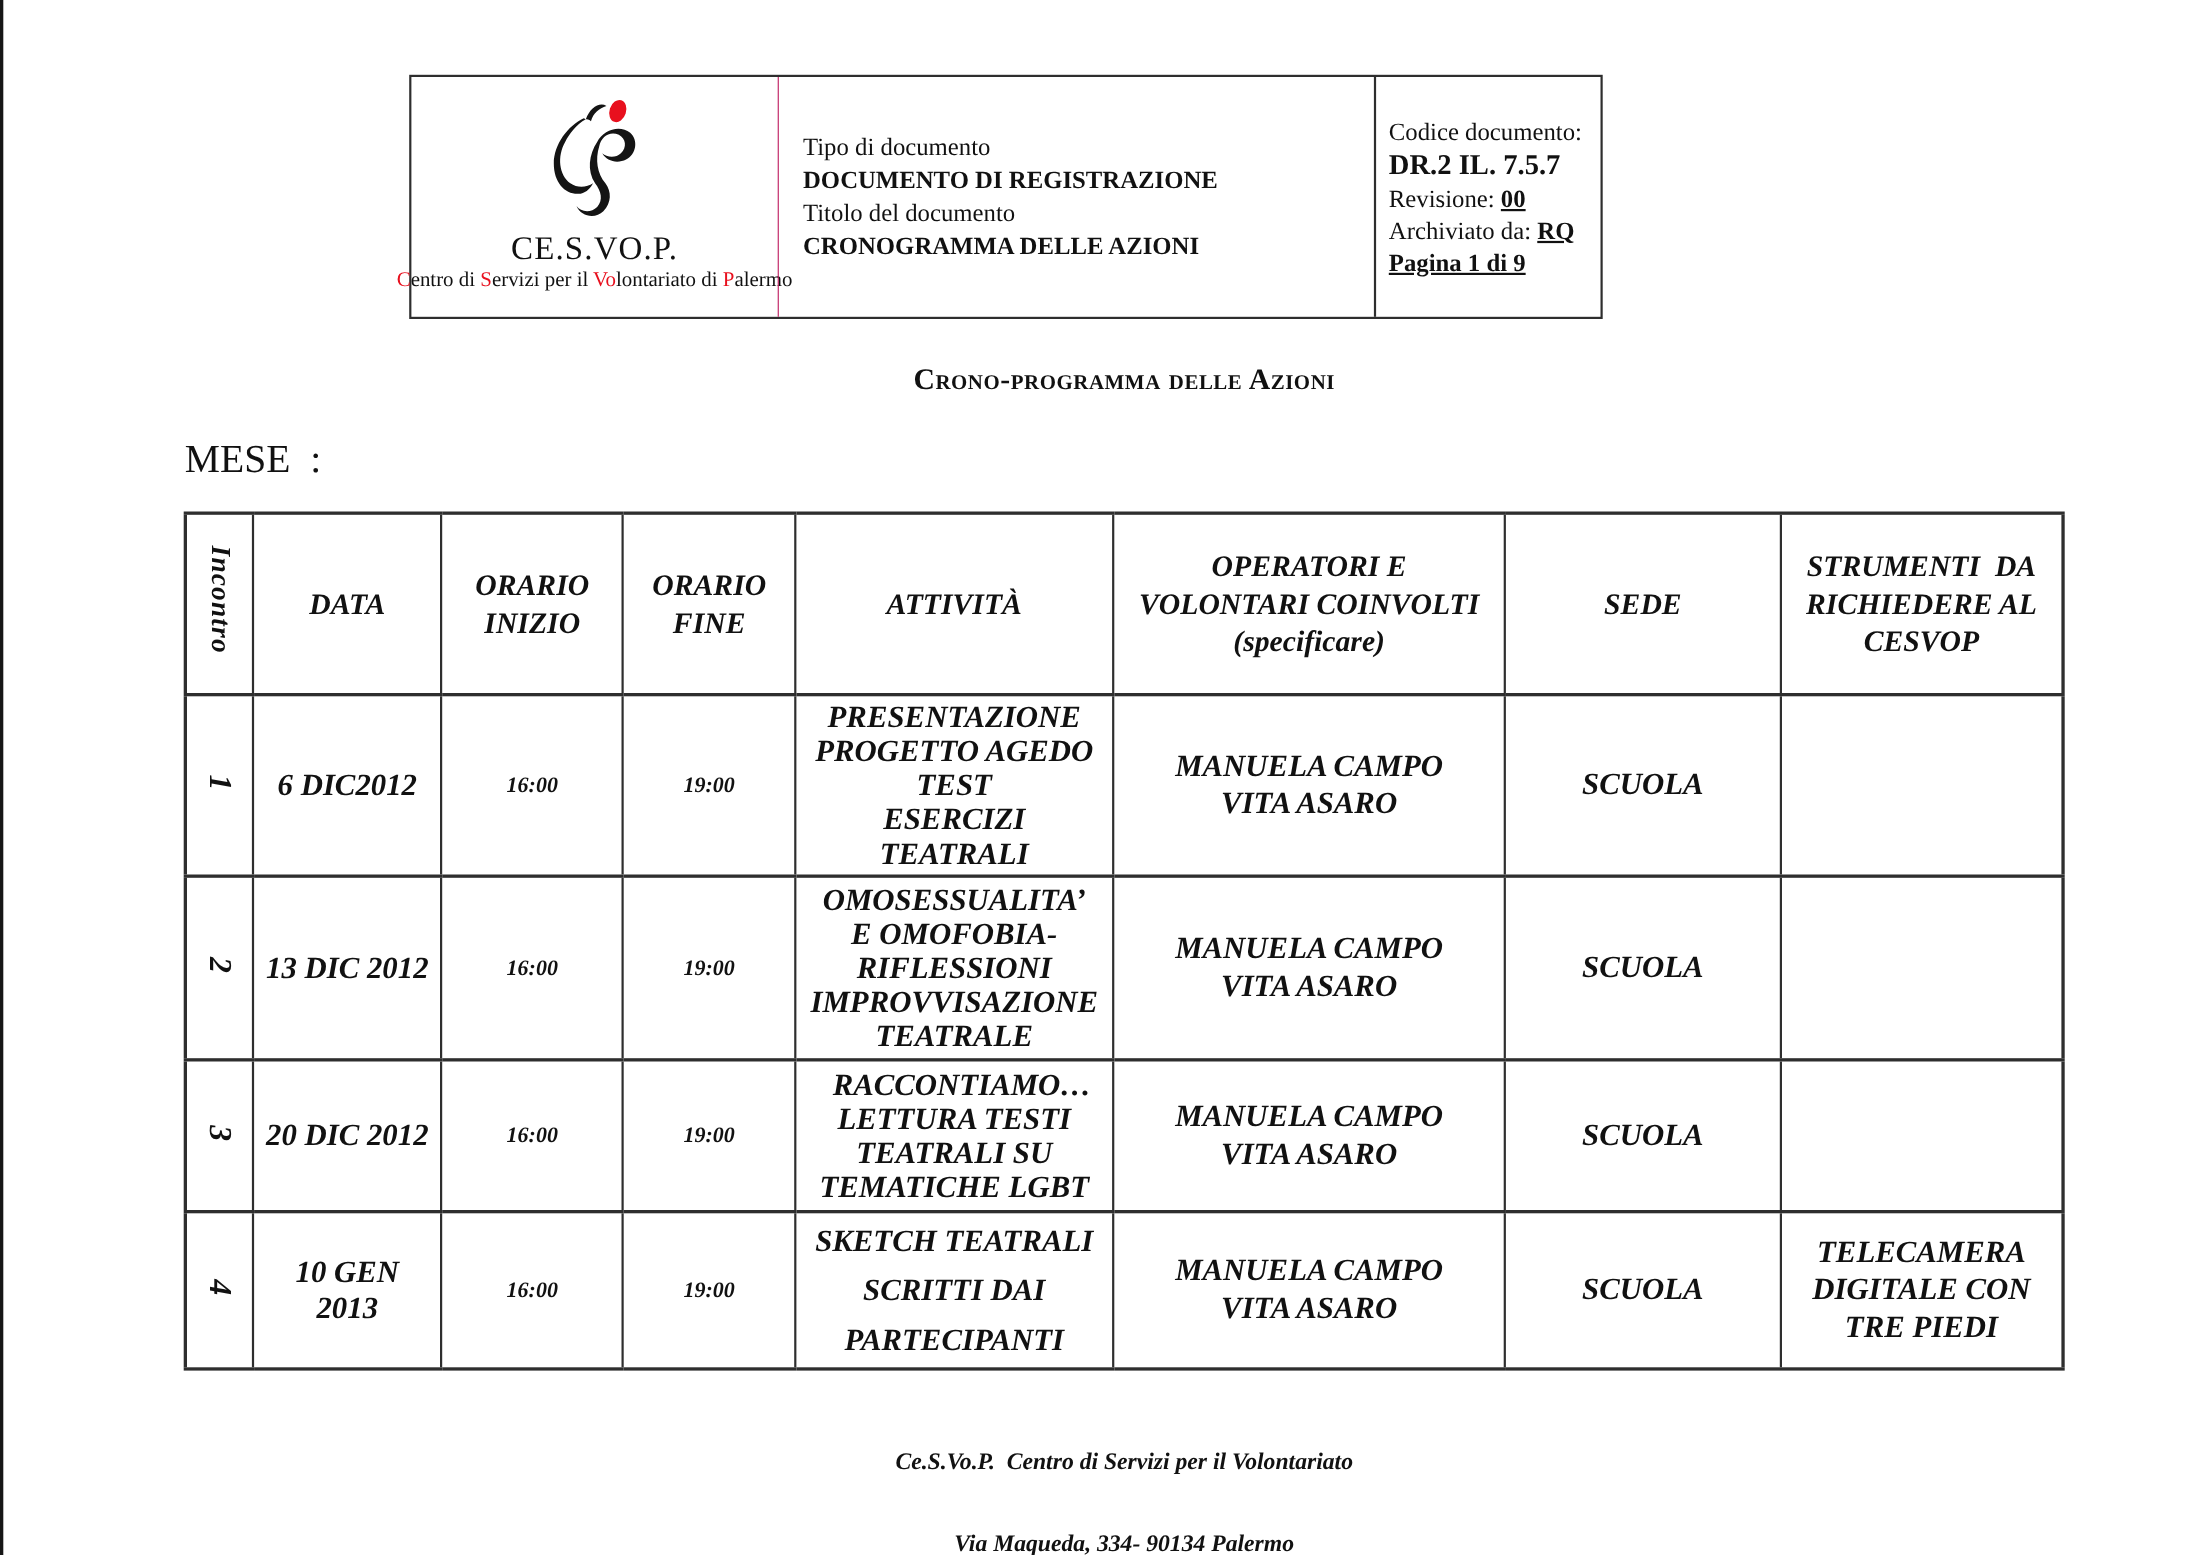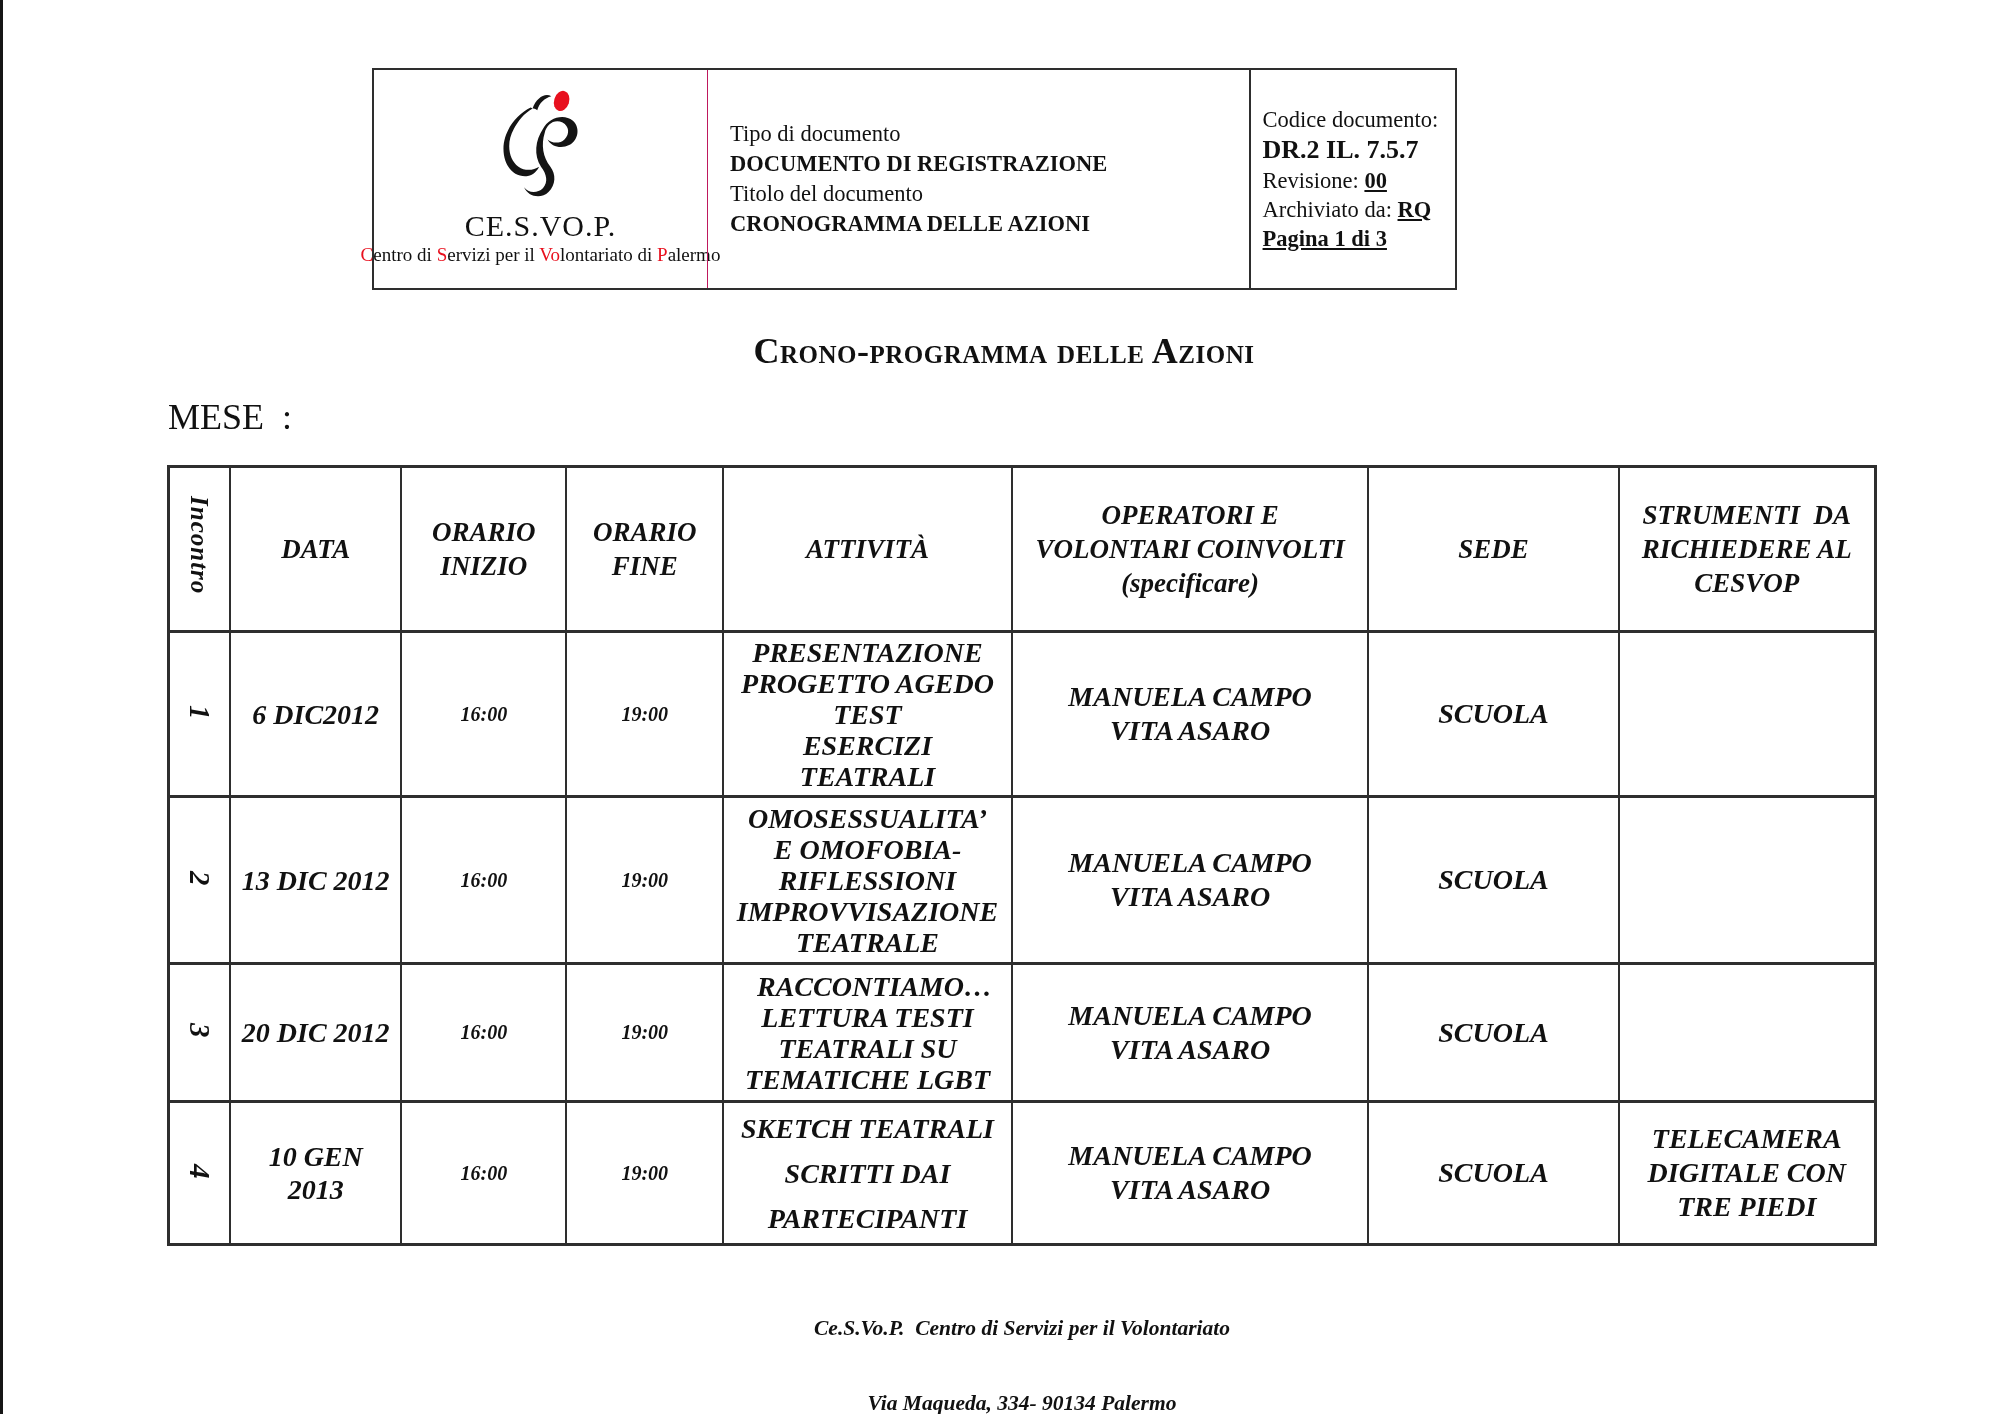--- a/index.html
+++ b/index.html
@@ -26,22 +26,22 @@
   .hdr-code div{font-size:22.5px;line-height:29px;}
   .hdr-code .code-val{font-size:26px;font-weight:bold;line-height:32px;}
   .hdr-code .b{font-weight:bold;text-decoration:underline;}
   .logo-svg{width:118px;height:122px;margin-bottom:2px;}
   .logo-acronym{font-size:30px;letter-spacing:1px;line-height:34px;}
   .tagline{font-size:19px;line-height:24px;white-space:pre;}
   .tagline .red{color:#e8101e;}
 
   
   .doc-title{
-    position:absolute;left:149px;top:330px;width:1710px;text-align:center;
-    font-size:36px;font-weight:bold;font-variant:small-caps;letter-spacing:.5px;
+    position:absolute;left:167px;top:330px;width:1710px;text-align:center;
+    font-size:27px;font-weight:bold;font-variant:small-caps;letter-spacing:.5px;
   }
   .mese{position:absolute;left:168px;top:396px;font-size:36px;white-space:pre;}
 
   
   .tbl-wrap{position:absolute;left:167px;top:465px;width:1710px;}
   table.main{border-collapse:collapse;table-layout:fixed;width:1710px;border:3px solid #2e2e2e;}
   table.main td,table.main th{
     border:solid #2e2e2e;border-width:3px 2px;box-sizing:border-box;
     text-align:center;vertical-align:middle;padding:2px 4px;
     font-weight:bold;font-style:italic;overflow:hidden;
@@ -86,21 +86,21 @@
     <div>Tipo di documento</div>
     <div class="b">DOCUMENTO DI REGISTRAZIONE</div>
     <div>Titolo del documento</div>
     <div class="b">CRONOGRAMMA DELLE AZIONI</div>
   </div>
   <div class="hdr-cell hdr-code">
     <div>Codice documento:</div>
     <div class="code-val">DR.2 IL. 7.5.7</div>
     <div><span>Revisione: </span><span class="b">00</span></div>
     <div><span>Archiviato da: </span><span class="b">RQ</span></div>
-    <div class="b">Pagina 1 di 3</div>
+    <div class="b">Pagina 1 di 9</div>
   </div>
 </div>
 
 <div class="doc-title">Crono-programma delle Azioni</div>
 <div class="mese">MESE  :</div>
 
 <div class="tbl-wrap">
   <table class="main">
     <colgroup>
       <col style="width:3.6%">

